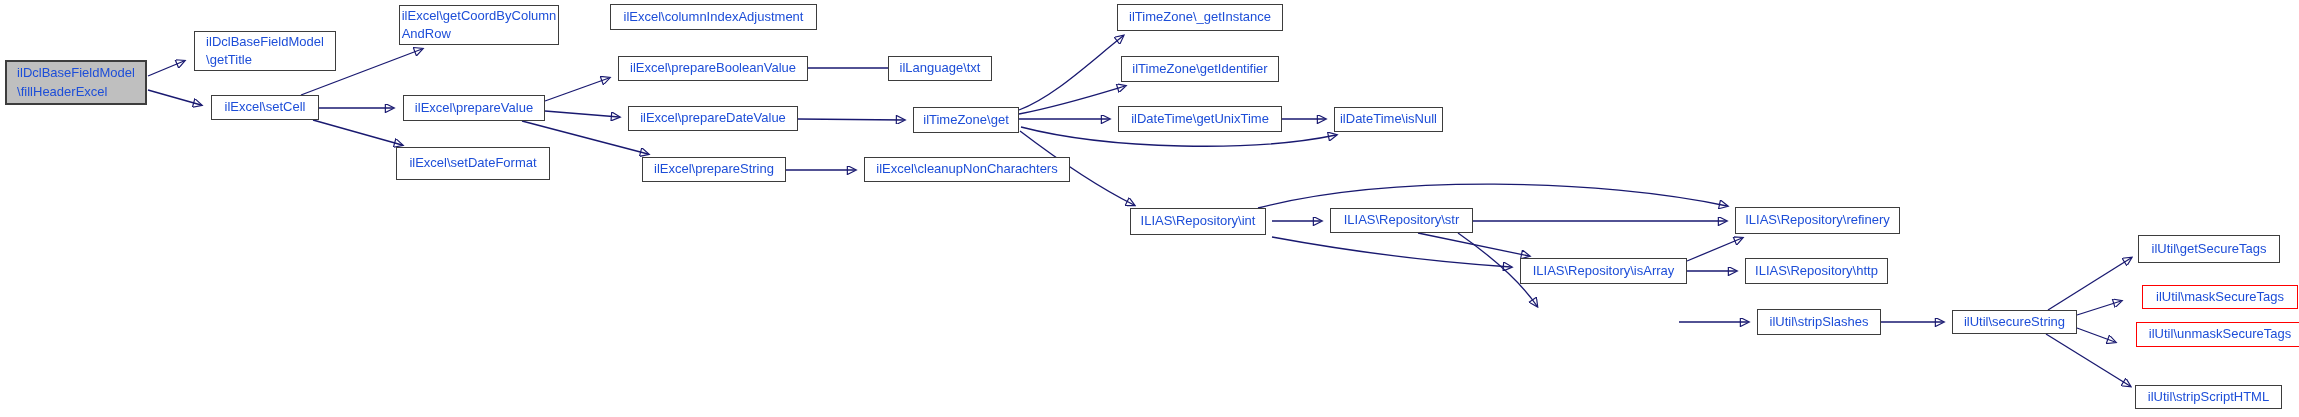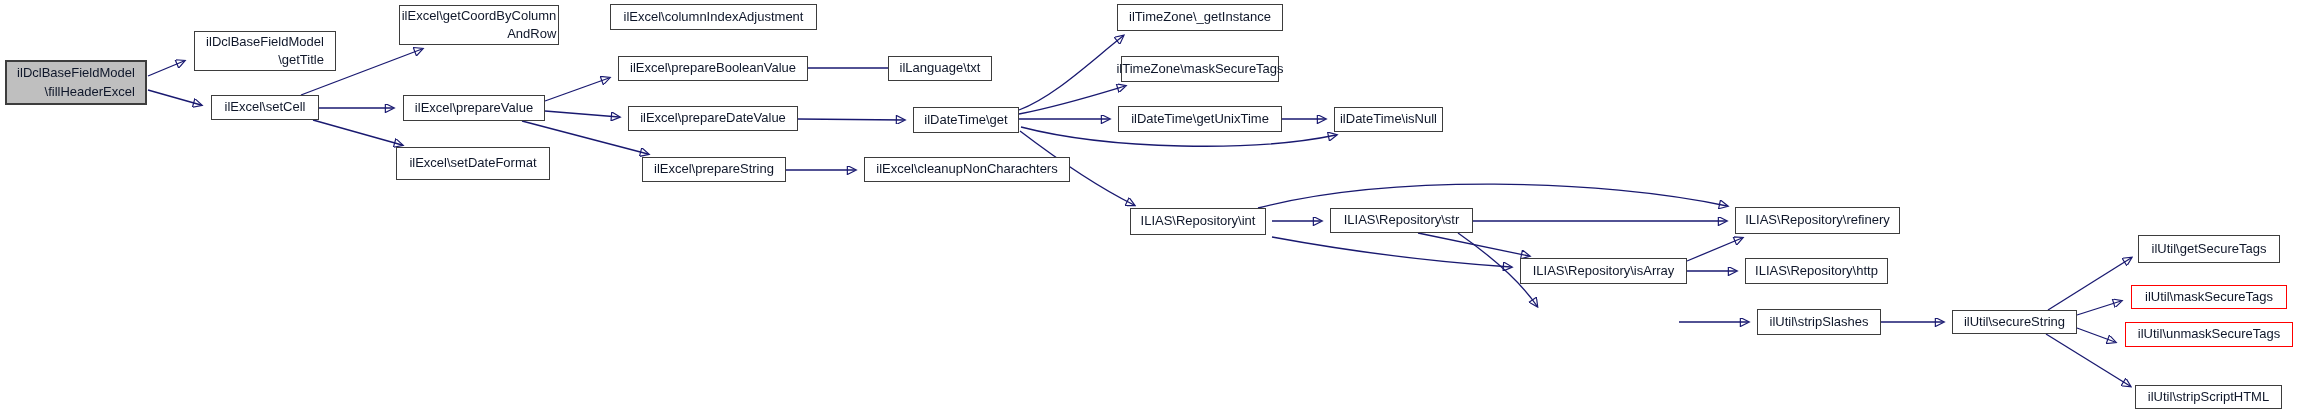--- a/index.html
+++ b/index.html
@@ -20,37 +20,38 @@
     left: 0; top: 0;
     width: 2299px;
     height: 417px;
   }
   .edges path { fill: none; stroke: #191970; stroke-width: 1.3px; }
   .node {
     position: absolute;
     box-sizing: border-box;
     background: #ffffff;
     border: 1.5px solid #3d3d3d;
-    color: #0f172a;
+    color: #1d4ed8;
     font-size: 13px;
     line-height: 1.4;
     display: flex;
     align-items: center;
     justify-content: center;
-    text-align: right;
+    text-align: left;
     white-space: pre-line;
     cursor: pointer;
   }
   .node.root {
     background: #bfbfbf;
     border-width: 2px;
   }
   .node.alert {
     border-color: #ff0000;
     border-width: 1.5px;
+    margin-left: 11px;
   }
 </style>
 </head>
 <body>
 
 <div class="canvas">
 
   <svg class="edges" viewBox="0 0 2299 417" xmlns="http://www.w3.org/2000/svg">
     <defs>
       <marker id="arrow" viewBox="0 0 10 10" refX="8.5" refY="5" markerWidth="12" markerHeight="9" orient="auto" markerUnits="userSpaceOnUse">
@@ -108,27 +109,27 @@
   <div class="node" style="left:610px;top:4px;width:207px;height:26px">ilExcel\columnIndexAdjustment</div>
 
   <div class="node" style="left:618px;top:56px;width:190px;height:25px">ilExcel\prepareBooleanValue</div>
 
   <div class="node" style="left:628px;top:106px;width:170px;height:25px">ilExcel\prepareDateValue</div>
 
   <div class="node" style="left:642px;top:157px;width:144px;height:25px">ilExcel\prepareString</div>
 
   <div class="node" style="left:888px;top:56px;width:104px;height:25px">ilLanguage\txt</div>
 
-  <div class="node" style="left:913px;top:107px;width:106px;height:26px">ilDateTime\get</div>
+  <div class="node" style="left:913px;top:107px;width:106px;height:26px">ilTimeZone\get</div>
 
   <div class="node" style="left:864px;top:157px;width:206px;height:25px">ilExcel\cleanupNonCharachters</div>
 
   <div class="node" style="left:1117px;top:4px;width:166px;height:27px">ilTimeZone\_getInstance</div>
 
-  <div class="node" style="left:1121px;top:56px;width:158px;height:26px">ilTimeZone\maskSecureTags</div>
+  <div class="node" style="left:1121px;top:56px;width:158px;height:26px">ilTimeZone\getIdentifier</div>
 
   <div class="node" style="left:1118px;top:106px;width:164px;height:26px">ilDateTime\getUnixTime</div>
 
   <div class="node" style="left:1334px;top:107px;width:109px;height:25px">ilDateTime\isNull</div>
 
   <div class="node" style="left:1130px;top:208px;width:136px;height:27px">ILIAS\Repository\int</div>
 
   <div class="node" style="left:1330px;top:208px;width:143px;height:25px">ILIAS\Repository\str</div>
 
   <div class="node" style="left:1735px;top:207px;width:165px;height:27px">ILIAS\Repository\refinery</div>

